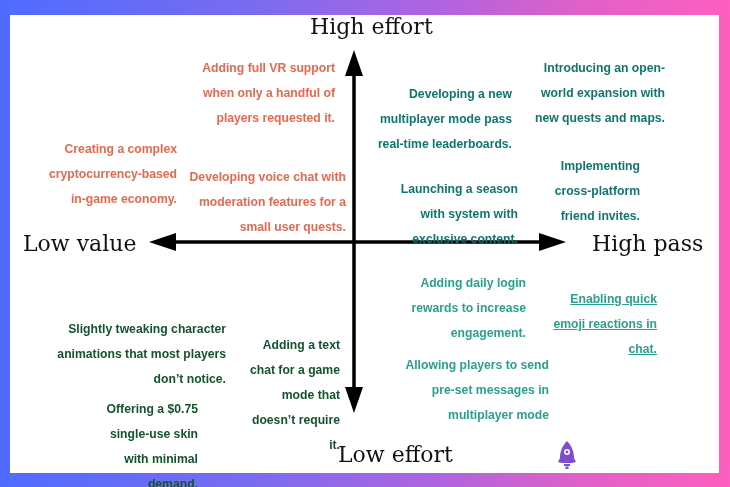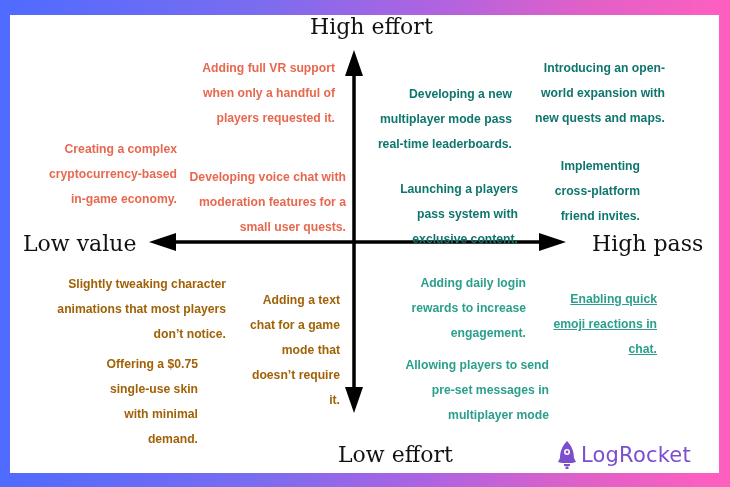--- a/index.html
+++ b/index.html
@@ -23,21 +23,21 @@
   .item {
     position: absolute;
     text-align: right;
     font-family: "Liberation Sans", sans-serif;
     font-weight: bold;
     font-size: 12.2px;
     line-height: 25px;
   }
   .q-red { color: #e8684f; }
   .q-orange { color: #0f766e; }
-  .q-gray { color: #a16207; }
+  .q-gray { color: #14532d; margin-top: 45px; }
   .q-teal { color: #2a9f8c; }
   svg.axes { position: absolute; left: 0; top: 0; }
   .logo {
     position: absolute; left: 556px; top: 438px; height: 34px;
     display: flex; align-items: center;
   }
   .logo-text {
     font-family: "DejaVu Sans", sans-serif;
     color: #7c4dcc; font-size: 21px; margin-left: 3px; letter-spacing: 0.2px;
   }
@@ -62,33 +62,32 @@
 <div class="axis-label" style="left:324px; top:442px;margin-left:14px;">Low effort</div>
 <div class="axis-label" style="left:23px; top:231px;">Low value</div>
 <div class="axis-label" style="left:592px; top:231px;">High pass</div>
 
 <div class="item q-red" style="left:200px; top:56px; width:135px;">Adding full VR support when only a handful of players requested it.</div>
 <div class="item q-red" style="left:40px; top:108px; width:137px;margin-top:29px;">Creating a complex cryptocurrency-based in-game economy.</div>
 <div class="item q-red" style="left:176px; top:165px; width:170px;">Developing voice chat with moderation features for a small user quests.</div>
 
 <div class="item q-orange" style="left:374px; top:82px; width:138px;">Developing a new multiplayer mode pass real-time leaderboards.</div>
 <div class="item q-orange" style="left:515px; top:56px; width:150px;">Introducing an open-world expansion with new quests and maps.</div>
-<div class="item q-orange" style="left:382px; top:177px; width:136px;">Launching a players pass system with exclusive content.</div>
+<div class="item q-orange" style="left:382px; top:177px; width:136px;">Launching a season with system with exclusive content.</div>
 <div class="item q-orange" style="left:540px; top:154px; width:100px;">Implementing cross-platform friend invites.</div>
 
 <div class="item q-gray" style="left:56px; top:272px; width:170px;">Slightly tweaking character animations that most players don’t notice.</div>
 <div class="item q-gray" style="left:248px; top:288px; width:92px;">Adding a text chat for a game mode that doesn’t require it.</div>
 <div class="item q-gray" style="left:106px; top:352px; width:92px;">Offering a $0.75 single-use skin with minimal demand.</div>
 
 <div class="item q-teal" style="left:390px; top:271px; width:136px;">Adding daily login rewards to increase engagement.</div>
 <div class="item q-teal" style="left:553px; top:287px; width:104px;text-decoration:underline;">Enabling quick emoji reactions in chat.</div>
 <div class="item q-teal" style="left:387px; top:353px; width:162px;">Allowing players to send pre-set messages in multiplayer mode</div>
 
 <div class="logo">
   <svg width="22" height="30" viewBox="0 0 22 30">
     <path d="M11 1 C16 6 18 12 18 18 L20 22 L16 23 L6 23 L2 22 L4 18 C4 12 6 6 11 1 Z" fill="#7c4dcc"></path>
     <circle cx="11" cy="12" r="3" fill="#ffffff"></circle>
     <circle cx="11" cy="12" r="1.4" fill="#7c4dcc"></circle>
     <rect x="8" y="24" width="6" height="2" fill="#7c4dcc"></rect>
     <rect x="9.5" y="26.5" width="3" height="2.5" fill="#7c4dcc"></rect>
   </svg>
-  <span class="logo-text">LogRocket</span>
 </div>
 
 </body></html>

